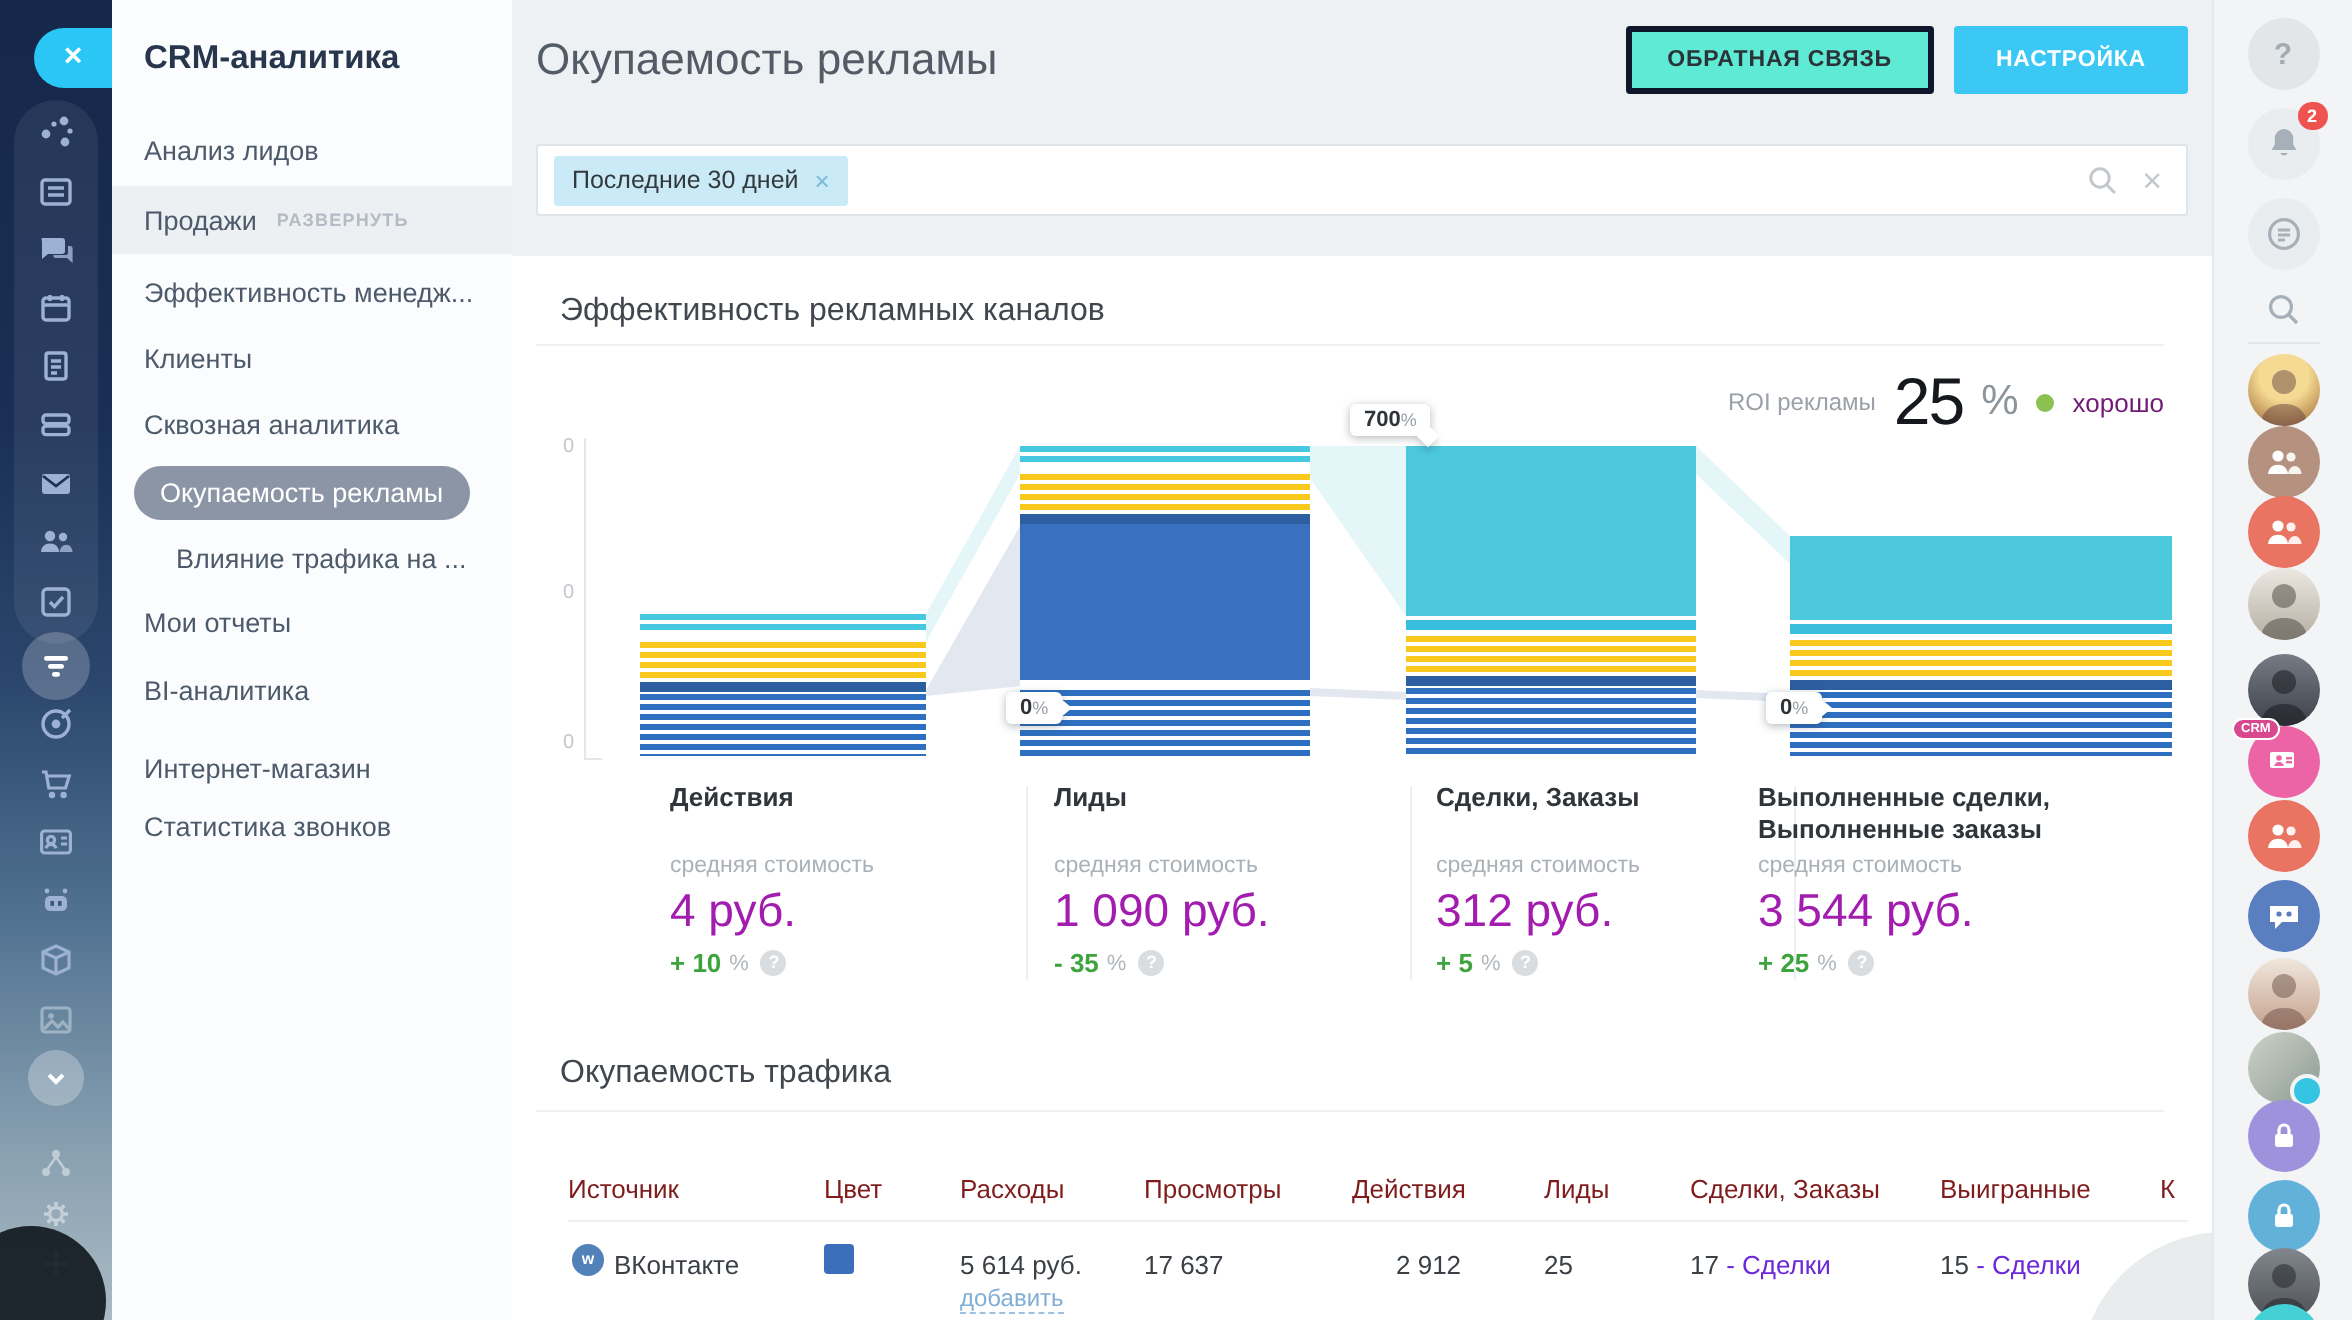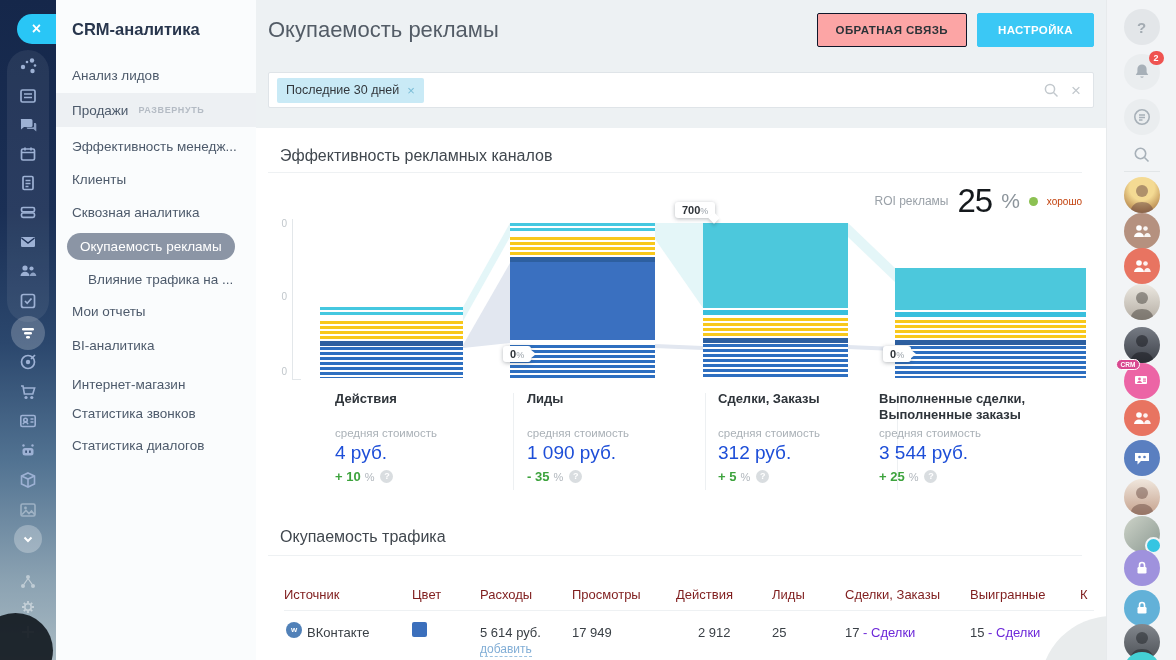--- a/index.html
+++ b/index.html
@@ -28,38 +28,38 @@
   .mi .expand{font-size:9px;font-weight:700;letter-spacing:.6px;color:#b4bbc4;margin-left:10px;}
   .mi .pill{background:#8b95a5;color:#fff;border-radius:15px;padding:6px 13px;margin-left:-5px;}
   .mi.indent{padding-left:32px;}
   
   .main{position:absolute;left:256px;top:0;width:850px;height:660px;overflow:hidden;}
   .panel{position:absolute;left:0;top:128px;width:850px;height:532px;background:#fff;}
   .page-title{position:absolute;left:12px;top:17px;font-size:22px;font-weight:400;color:#535c66;}
   .head-buttons{position:absolute;right:12px;top:13px;display:flex;gap:10px;}
   .btn{height:34px;border-radius:2px;font-size:11.5px;font-weight:700;letter-spacing:.4px;
        font-family:inherit;cursor:pointer;padding:0 18px;}
-  .btn.ghost{background:#fca5a5;border:1px solid #0f172a;color:#2c3338;}
+  .btn.ghost{background:#5eead4;border:3px solid #0f172a;color:#2c3338;}
   .btn.primary{background:#3bc8f5;border:1px solid #3bc8f5;color:#fff;padding:0 20px;}
   .filter-bar{position:absolute;left:12px;top:72px;width:826px;height:36px;background:#fff;
               border:1px solid #dfe4e8;border-radius:2px;box-sizing:border-box;display:flex;align-items:center;}
   .chip{display:flex;align-items:center;background:#c9eaf6;border-radius:2px;margin-left:8px;
         padding:5px 9px;font-size:12.5px;color:#33383d;}
   .chip-x{color:#79bcd6;margin-left:8px;font-size:13px;cursor:pointer;}
   .fb-icons{margin-left:auto;margin-right:12px;display:flex;align-items:center;gap:12px;color:#c2c8cd;}
   .fb-x{font-size:17px;line-height:1;cursor:pointer;}
   .sec-title{position:absolute;left:24px;font-size:16px;color:#40474e;}
   .hline{position:absolute;height:1px;background:#eef1f3;}
   
   .roi{position:absolute;top:182px;right:24px;display:flex;align-items:center;gap:9px;}
   .roi-label{font-size:12px;color:#9aa1a8;}
   .roi-value{font-size:33px;color:#15191d;letter-spacing:-1px;}
   .roi-unit{font-size:21px;color:#8d959c;}
   .roi-dot{width:9px;height:9px;border-radius:50%;background:#8cc152;}
-  .roi-status{font-size:10px;color:#c2410c;}
+  .roi-status{font-size:13px;color:#701a75;}
   
   .chart{position:absolute;left:34px;top:205px;width:796px;height:175px;}
   .axis{position:absolute;left:2px;top:14px;bottom:0;width:1px;background:#e3e7ea;}
   .axis-b{position:absolute;left:2px;bottom:0;width:9px;height:1px;background:#e3e7ea;}
   .atick{position:absolute;left:-16px;width:13px;text-align:right;font-size:10px;color:#c0c6cb;}
   .connectors{position:absolute;left:0;top:0;}
   .fcol{position:absolute;bottom:2px;display:flex;flex-direction:column;}
   .sg-cyan{height:10px;background:repeating-linear-gradient(180deg,#45c8e0 0 3px,#fff 3px 5px);}
   .sg-gap4{height:4px;}.sg-gap1{height:1px;}.sg-gap2{height:2px;}.sg-gap3{height:3px;}.sg-gap5{height:5px;}
   .sg-yellow{height:19px;background:repeating-linear-gradient(180deg,#f8c81c 0 3px,#fff 3px 5px);}
@@ -72,21 +72,21 @@
        color:#2e3338;box-shadow:0 1px 4px rgba(40,50,60,.35);z-index:5;}
   .tip .u{color:#9aa2a9;font-weight:400;font-size:9px;}
   .tip-700::after{content:'';position:absolute;bottom:-4px;right:-3px;width:8px;height:8px;background:#fff;
                   transform:rotate(45deg);box-shadow:2px 2px 3px rgba(40,50,60,.18);}
   .tip-arrow::after{content:'';position:absolute;right:-5px;top:50%;margin-top:-5px;
                     border-left:6px solid #fff;border-top:5px solid transparent;border-bottom:5px solid transparent;}
   
   .card{position:absolute;top:391px;width:172px;}
   .card .t{font-size:13px;font-weight:700;color:#2f353b;line-height:16px;min-height:32px;}
   .card .s{font-size:11.5px;color:#aab1b7;margin-top:4px;}
-  .card .v{font-size:19px;color:#1d4ed8;margin-top:3px;}
+  .card .v{font-size:23px;color:#a21caf;margin-top:3px;}
   .card .d{font-size:13px;font-weight:700;color:#3da33d;margin-top:5px;display:flex;align-items:center;}
   .card .d .u{color:#b0b6bc;font-weight:400;font-size:11px;margin-left:4px;}
   .help-ic{width:13px;height:13px;border-radius:50%;background:#d9dde0;color:#fff;font-size:9px;line-height:13px;
            text-align:center;font-weight:700;margin-left:6px;}
   .vdiv{position:absolute;top:393px;height:97px;width:1px;background:#edf0f2;}
   
   .th{position:absolute;top:587px;font-size:13px;color:#7f1d1d;white-space:nowrap;}
   .td{position:absolute;top:625px;font-size:13px;color:#3a4046;white-space:nowrap;}
   .td .gray{color:#6d28d9;}
   .vk-ic{position:absolute;left:30px;top:622px;width:16px;height:16px;border-radius:50%;background:#5181b8;
@@ -274,21 +274,20 @@
     <div class="mi" style="top:162px">Клиенты</div>
     <div class="mi" style="top:195px">Сквозная аналитика</div>
     <div class="mi" style="top:229px">
       <span class="pill">Окупаемость рекламы</span>
     </div>
     <div class="mi indent" style="top:262px">Влияние трафика на ...</div>
     <div class="mi" style="top:294px">Мои отчеты</div>
     <div class="mi" style="top:328px">BI-аналитика</div>
     <div class="mi" style="top:367px">Интернет-магазин</div>
     <div class="mi" style="top:396px">Статистика звонков</div>
-    <div class="mi" style="top:428px">Статистика диалогов</div>
   </nav>
 
   <main class="main">
     <div class="panel"></div>
 
     <div class="page-title">Окупаемость рекламы</div>
     <div class="head-buttons">
       <button class="btn ghost">ОБРАТНАЯ СВЯЗЬ</button>
       <button class="btn primary">НАСТРОЙКА</button>
     </div>
@@ -443,21 +442,21 @@
     <div class="th" style="left:589px">Сделки, Заказы</div>
     <div class="th" style="left:714px">Выигранные</div>
     <div class="th" style="left:824px">К</div>
     <div class="hline" style="top:610px;left:28px;width:810px"></div>
 
     <div class="vk-ic"><span>w</span></div>
     <div class="td" style="left:51px">ВКонтакте</div>
     <div class="swatch"></div>
     <div class="td" style="left:224px">5 614 руб.</div>
     <div class="addlink">добавить</div>
-    <div class="td" style="left:316px">17 949</div>
+    <div class="td" style="left:316px">17 637</div>
     <div class="td" style="left:442px">2 912</div>
     <div class="td" style="left:516px">25</div>
     <div class="td" style="left:589px"><span>17</span> <span class="gray">- Сделки</span></div>
     <div class="td" style="left:714px"><span>15</span> <span class="gray">- Сделки</span></div>
     <div class="td" style="left:824px">0</div>
 
     <div class="ghost-circle"></div>
   </main>
 
   <aside class="rrail">

